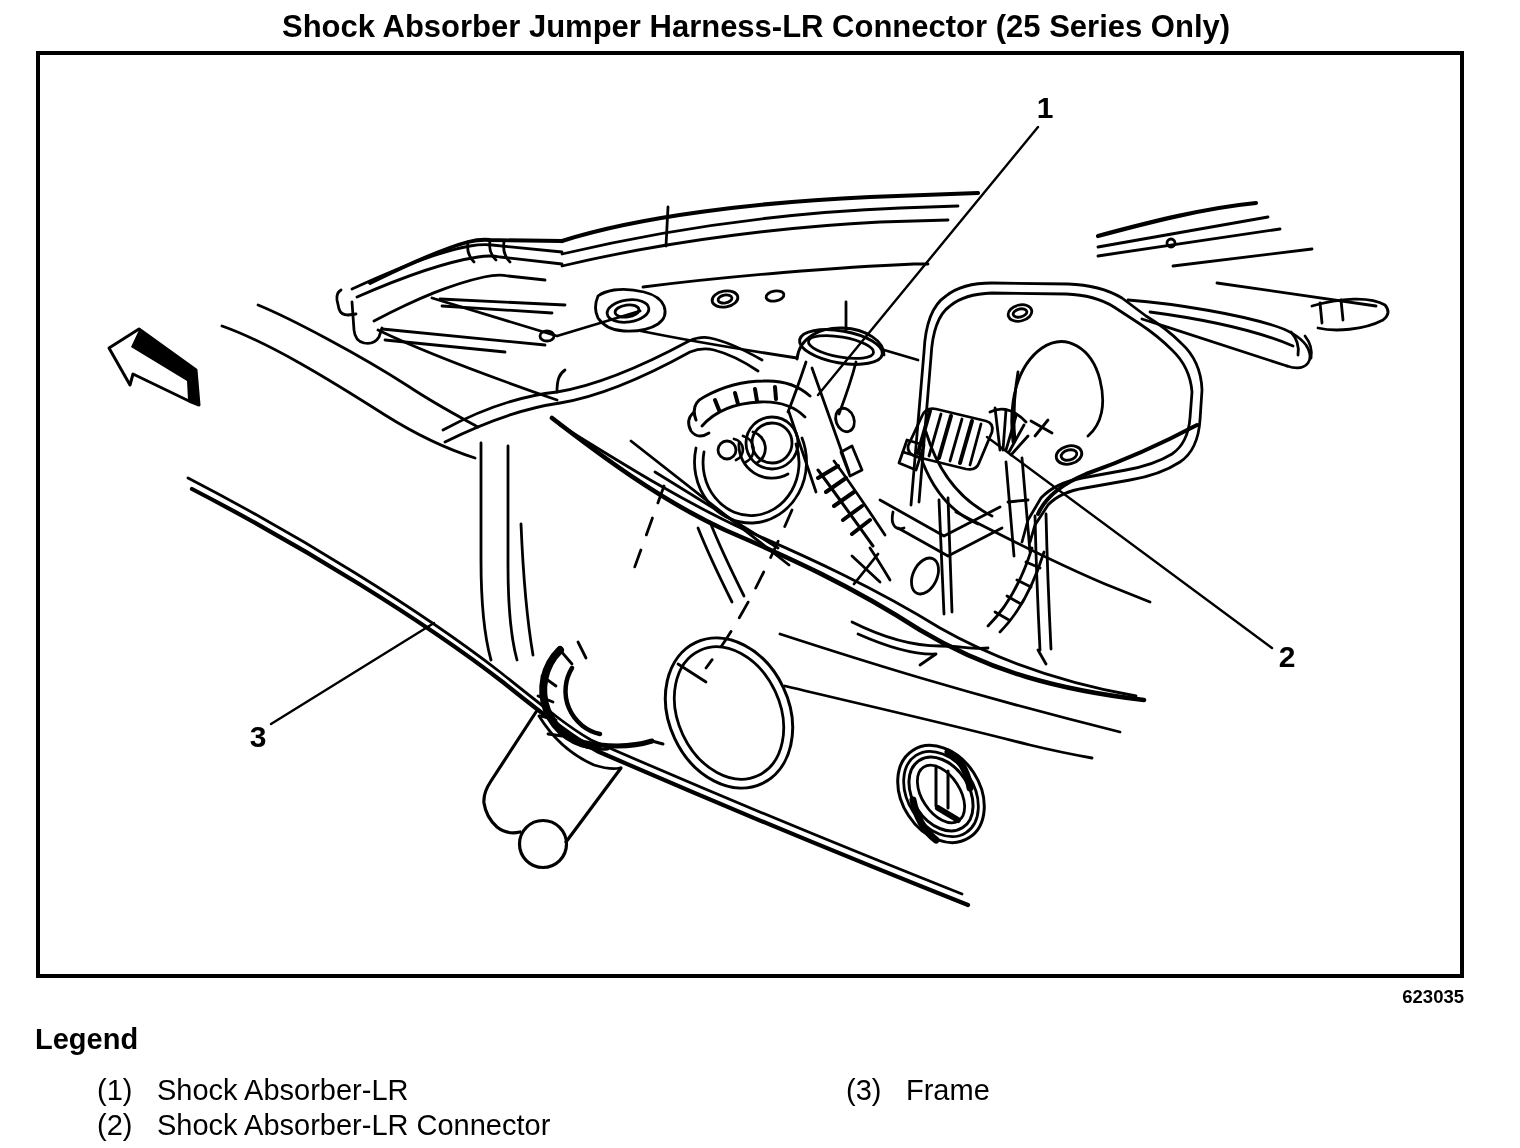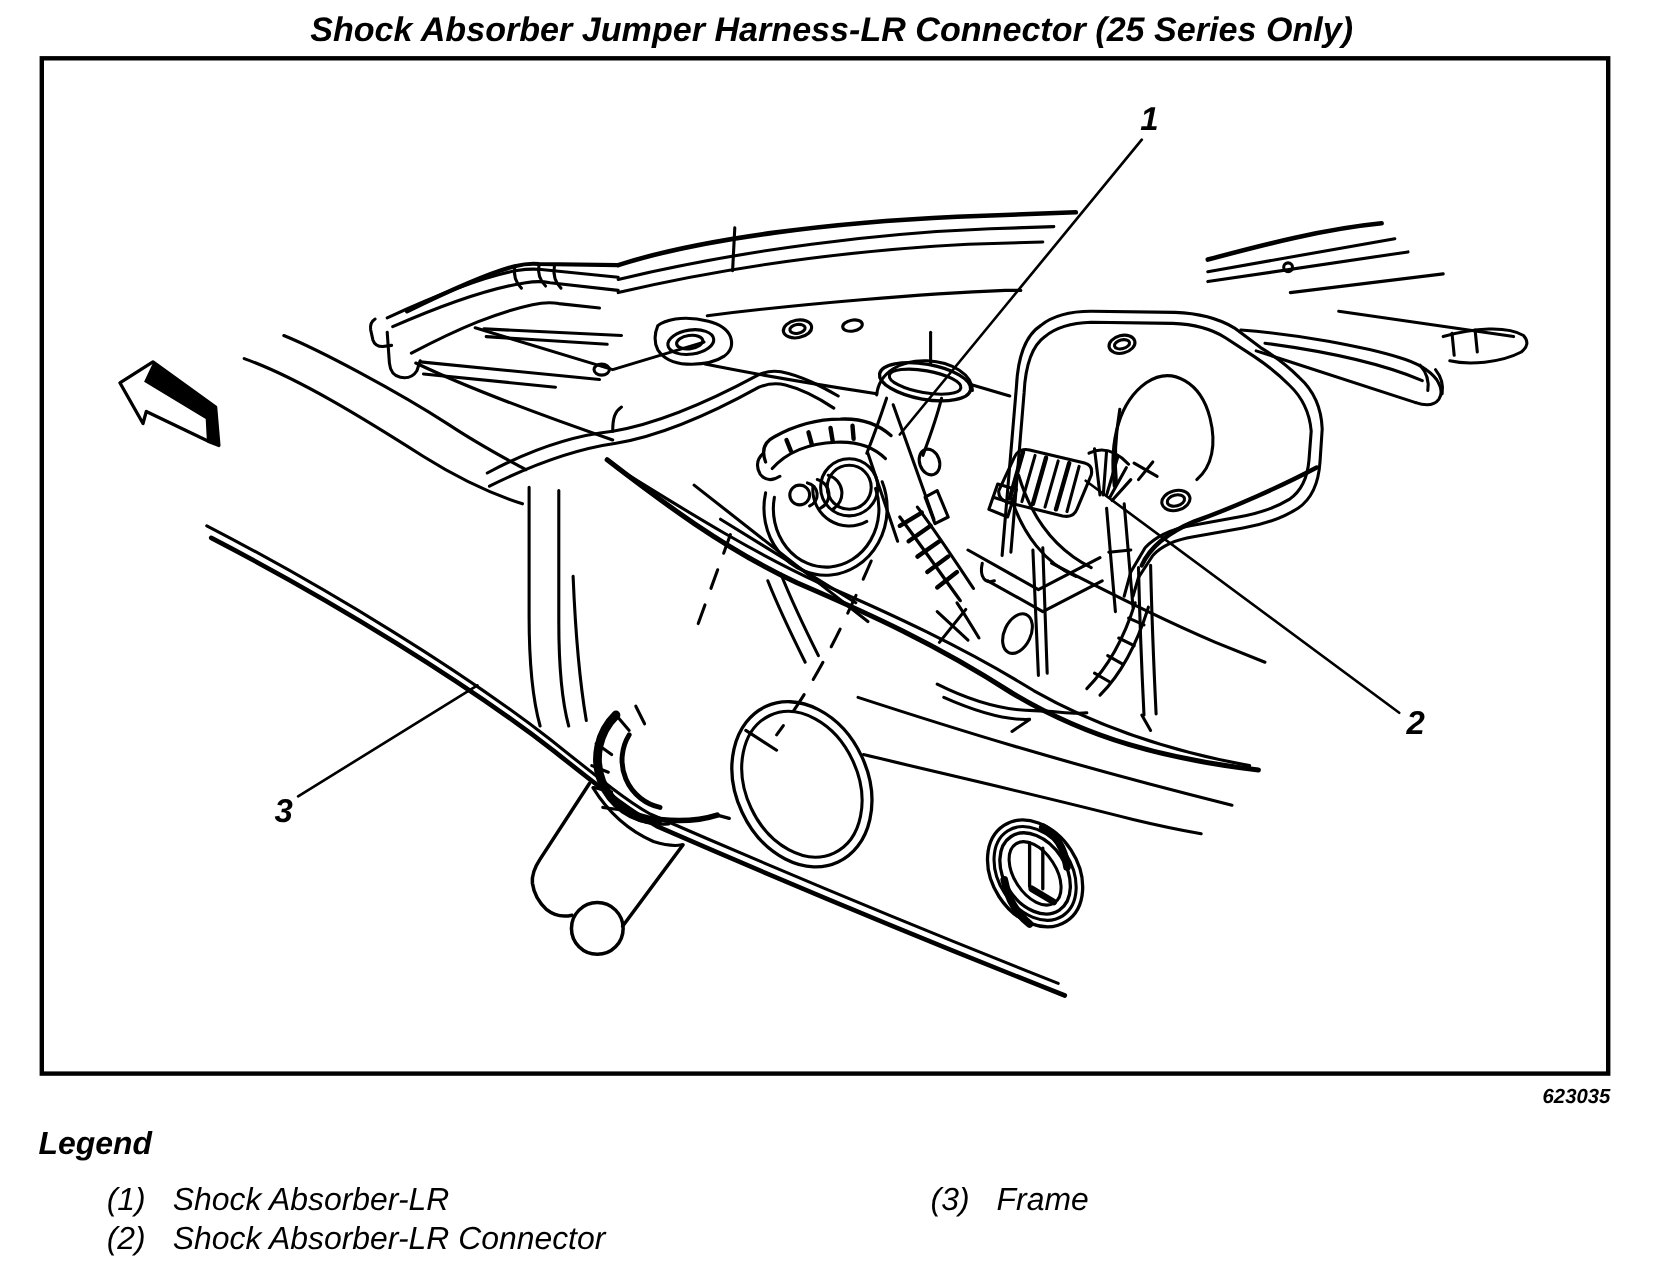--- a/index.html
+++ b/index.html
@@ -1,16 +1,16 @@
 <!DOCTYPE html>
 <html><head>
 <meta charset="utf-8">
 <style>
   html,body{margin:0;padding:0;background:#fff;}
-  .page{width:1520px;height:1148px;position:relative;background:#fff;font-family:"Liberation Sans",sans-serif;font-style:italic;}
+  .page{width:1520px;height:1148px;position:relative;background:#fff;font-family:"Liberation Sans",sans-serif;}
   svg{position:absolute;top:0;left:0;}
 </style>
 </head>
 <body>
 <div class="page">
 <svg width="1520" height="1148" viewBox="0 0 1520 1148">
   <rect x="0" y="0" width="1520" height="1148" fill="#ffffff"></rect>
 
   <text x="282" y="37" font-family="Liberation Sans, sans-serif" font-size="31" font-weight="bold" fill="#000">Shock Absorber Jumper Harness-LR Connector (25 Series Only)</text>
 

